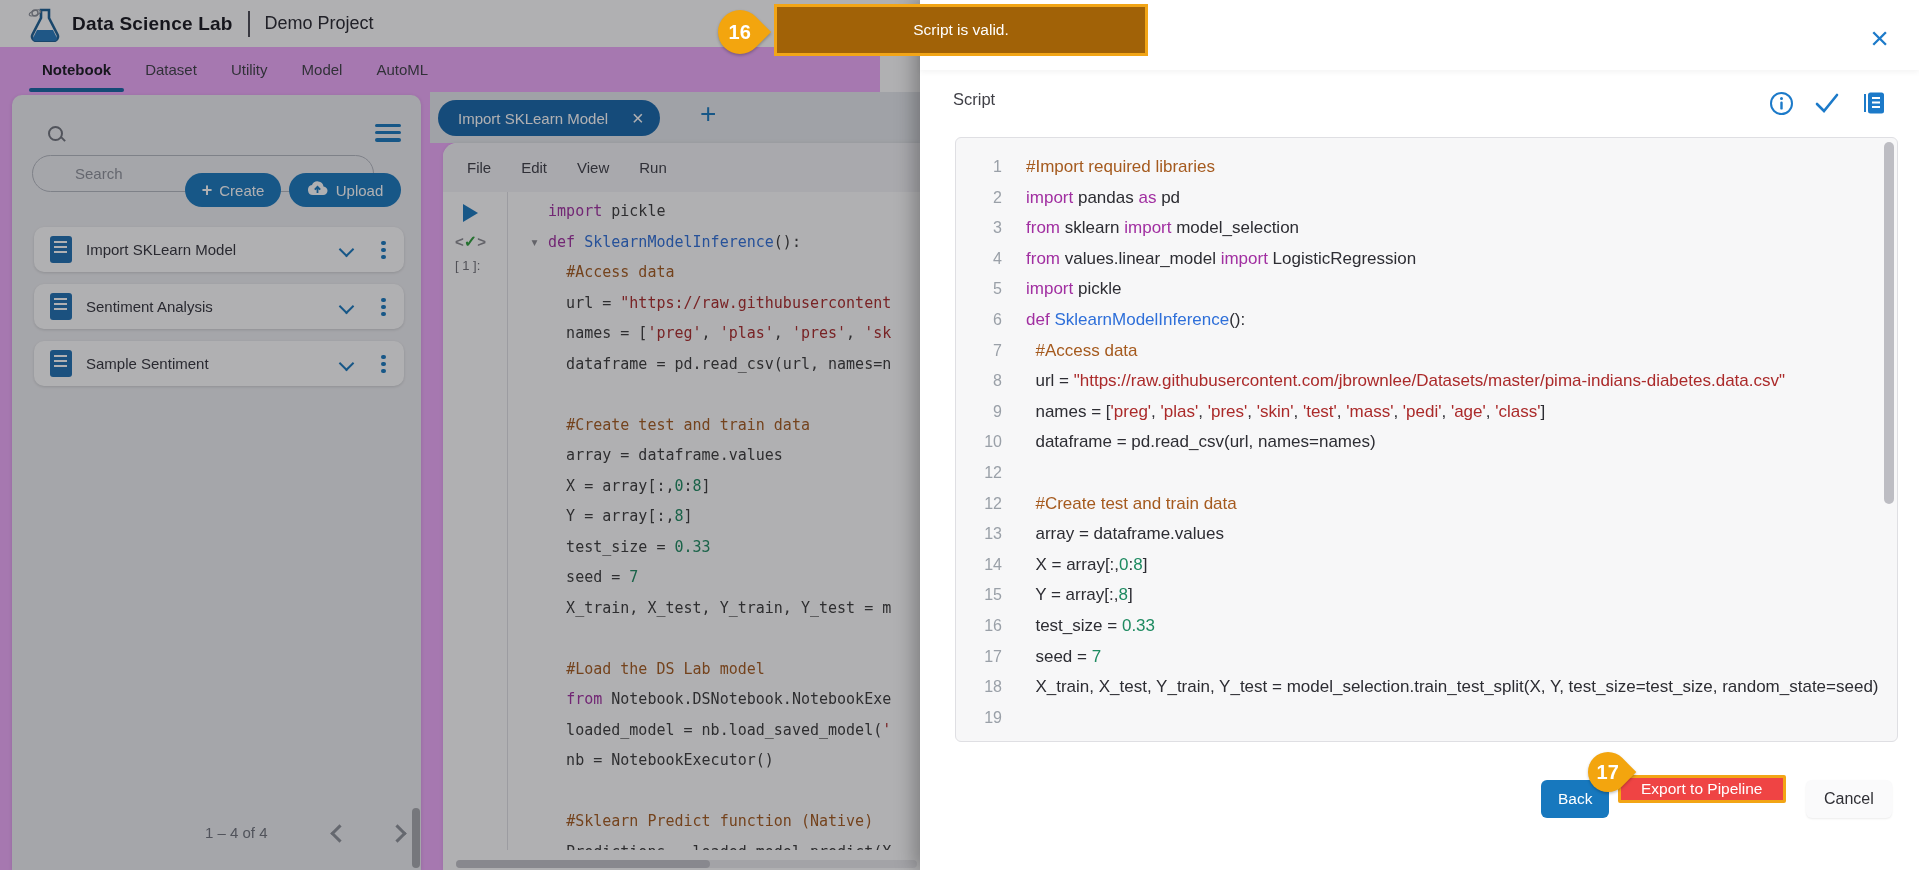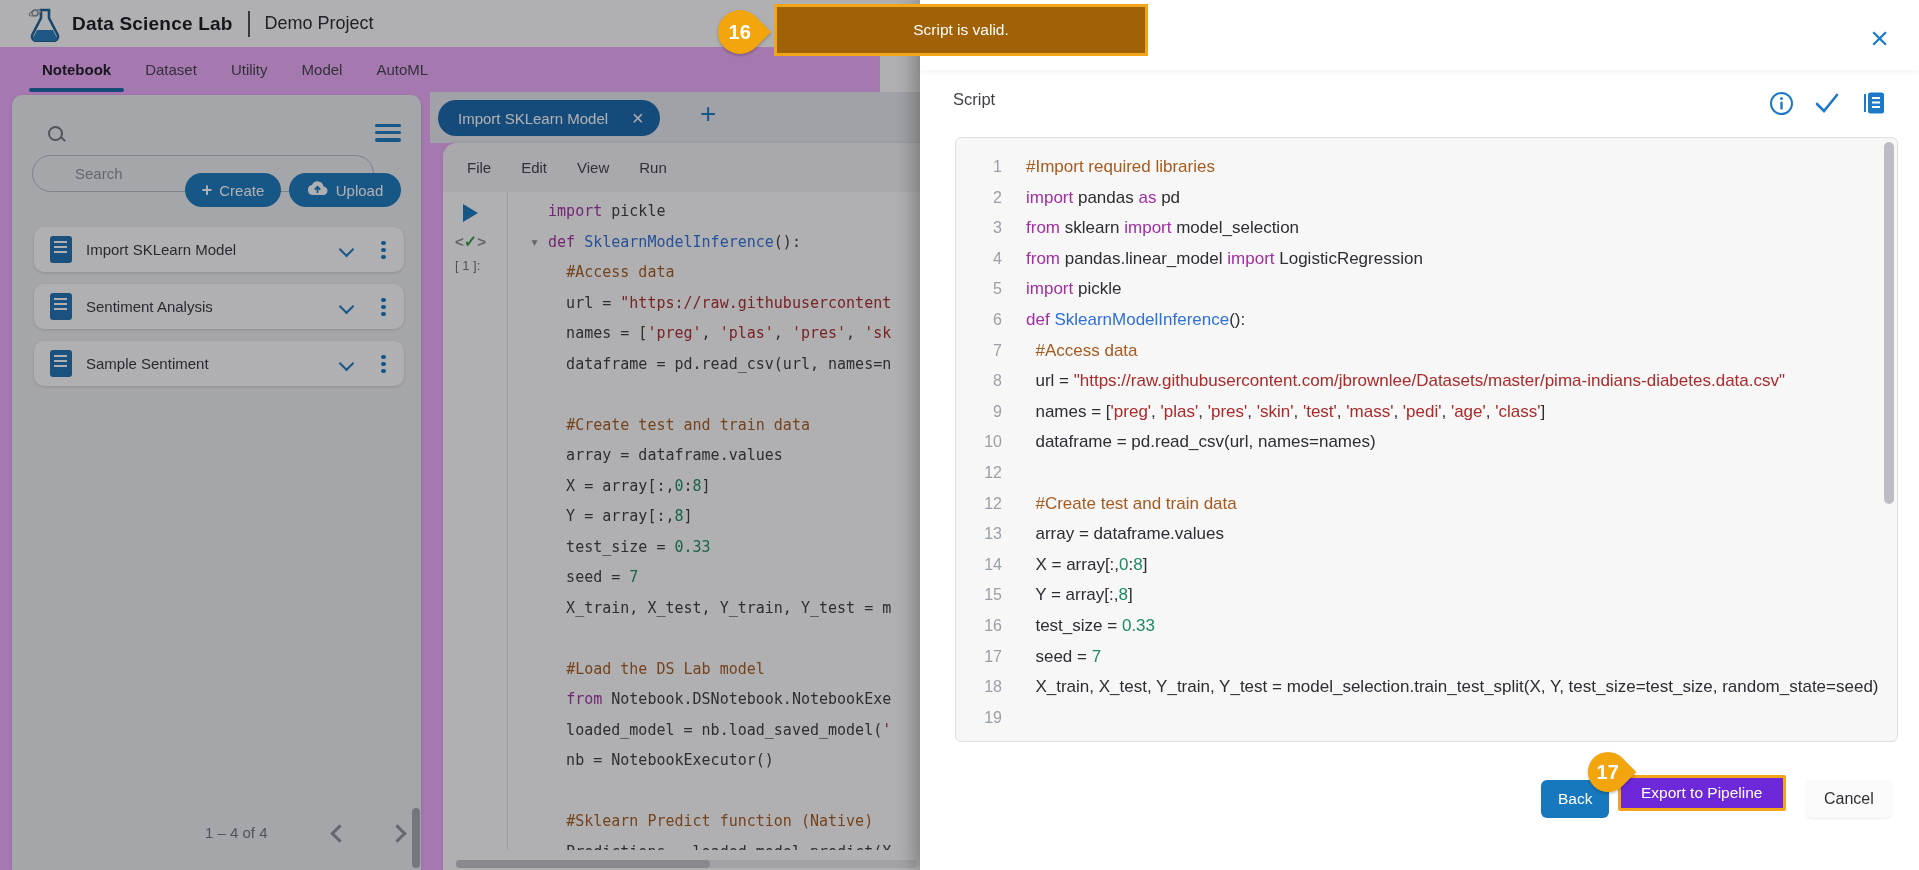--- a/index.html
+++ b/index.html
@@ -103,22 +103,22 @@
   .codebox{position:absolute;left:35px;top:137px;width:941px;height:603px;background:#f7f7f8;
            border:1px solid #dfdfe3;border-radius:6px;overflow:hidden;}
   .codebox-inner{padding-top:14px;}
   .p-row{display:flex;height:30.6px;line-height:30.6px;}
   .lnum{width:46px;flex:none;text-align:right;color:#9aa0a8;font-size:16px;}
   .lcode{flex:1;padding-left:24px;white-space:pre;overflow:hidden;font-size:17px;color:#2d2d33;}
   .vscroll-thumb{position:absolute;right:3px;top:4px;width:10px;height:362px;background:#bdbdc3;border-radius:5px;}
   .drawer-footer{position:absolute;left:0;right:0;top:770px;height:60px;}
   .back-btn{position:absolute;left:621px;top:10px;height:38px;padding:0 17px;border:none;border-radius:6px;
             background:#1778be;color:#fff;font-size:15.5px;cursor:pointer;font-family:"Liberation Sans",sans-serif;}
-  .export-btn{position:absolute;left:698px;top:5px;height:36px;padding:0 20px;border-radius:2px;
-              background:#6d28d9;color:#fff;font-size:15.5px;cursor:pointer;border:3.5px solid #f2a516;
+  .export-btn{position:absolute;left:698px;top:5px;height:28px;padding:0 20px;border-radius:2px;
+              background:#ef4444;color:#fff;font-size:15.5px;cursor:pointer;border:3.5px solid #f2a516;
               font-family:"Liberation Sans",sans-serif;}
   .cancel-btn{position:absolute;left:886px;top:10px;height:38px;padding:0 18px;border:none;border-radius:6px;
               background:#fafafb;color:#2f2f35;font-size:16px;cursor:pointer;box-shadow:0 1px 2px rgba(0,0,0,.08);
               font-family:"Liberation Sans",sans-serif;}
   
   .toast{position:absolute;left:774px;top:4px;width:374px;height:52px;background:#a16207;border:3.5px solid #f2a516;
          z-index:60;display:flex;align-items:center;justify-content:center;box-sizing:border-box;}
   .toast-text{color:#fff;font-size:15.5px;}
   .step-badge{position:absolute;background:#f3a50e;border-radius:50% 0 50% 50%;transform:rotate(45deg);
               display:flex;align-items:center;justify-content:center;z-index:70;box-shadow:1px 1px 3px rgba(0,0,0,.25);}
@@ -294,21 +294,21 @@
           <div class="p-row">
             <div class="lnum">2</div>
             <div class="lcode"><span class="tok-k">import</span><span class="tok-t"> pandas </span><span class="tok-k">as</span><span class="tok-t"> pd</span></div>
           </div>
           <div class="p-row">
             <div class="lnum">3</div>
             <div class="lcode"><span class="tok-k">from</span><span class="tok-t"> sklearn </span><span class="tok-k">import</span><span class="tok-t"> model_selection</span></div>
           </div>
           <div class="p-row">
             <div class="lnum">4</div>
-            <div class="lcode"><span class="tok-k">from</span><span class="tok-t"> pandas.linear_model </span><span class="tok-k">import</span><span class="tok-t"> LogisticRegression</span></div>
+            <div class="lcode"><span class="tok-k">from</span><span class="tok-t"> values.linear_model </span><span class="tok-k">import</span><span class="tok-t"> LogisticRegression</span></div>
           </div>
           <div class="p-row">
             <div class="lnum">5</div>
             <div class="lcode"><span class="tok-k">import</span><span class="tok-t"> pickle</span></div>
           </div>
           <div class="p-row">
             <div class="lnum">6</div>
             <div class="lcode"><span class="tok-k">def</span><span class="tok-t"> </span><span class="tok-f">SklearnModelInference</span><span class="tok-t">():</span></div>
           </div>
           <div class="p-row">

